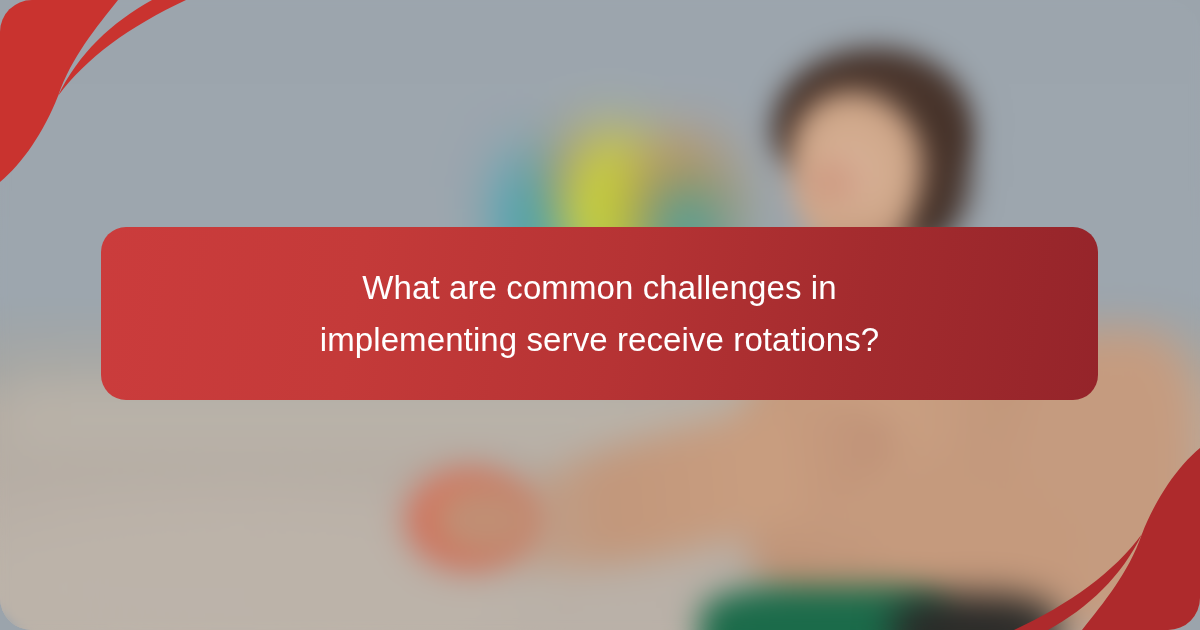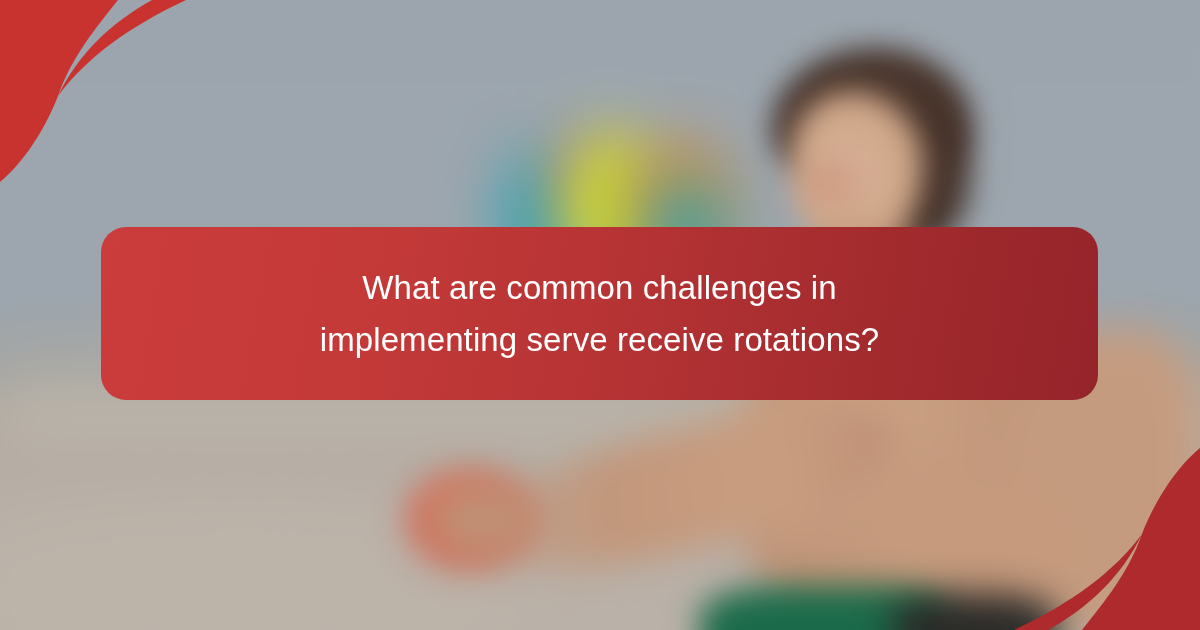--- a/index.html
+++ b/index.html
@@ -8,20 +8,21 @@
     width:1200px; height:630px;
     overflow:hidden;
     background:#9BA4AC;
     font-family:"Liberation Sans", sans-serif;
   }
 
   #stage {
     position:relative;
     width:1200px; height:630px;
     overflow:hidden;
+    border-radius:32px;
   }
 
   
   .photo {
     position:absolute; inset:0;
     overflow:hidden;
   }
   .photo-layer { position:absolute; }
 
   

